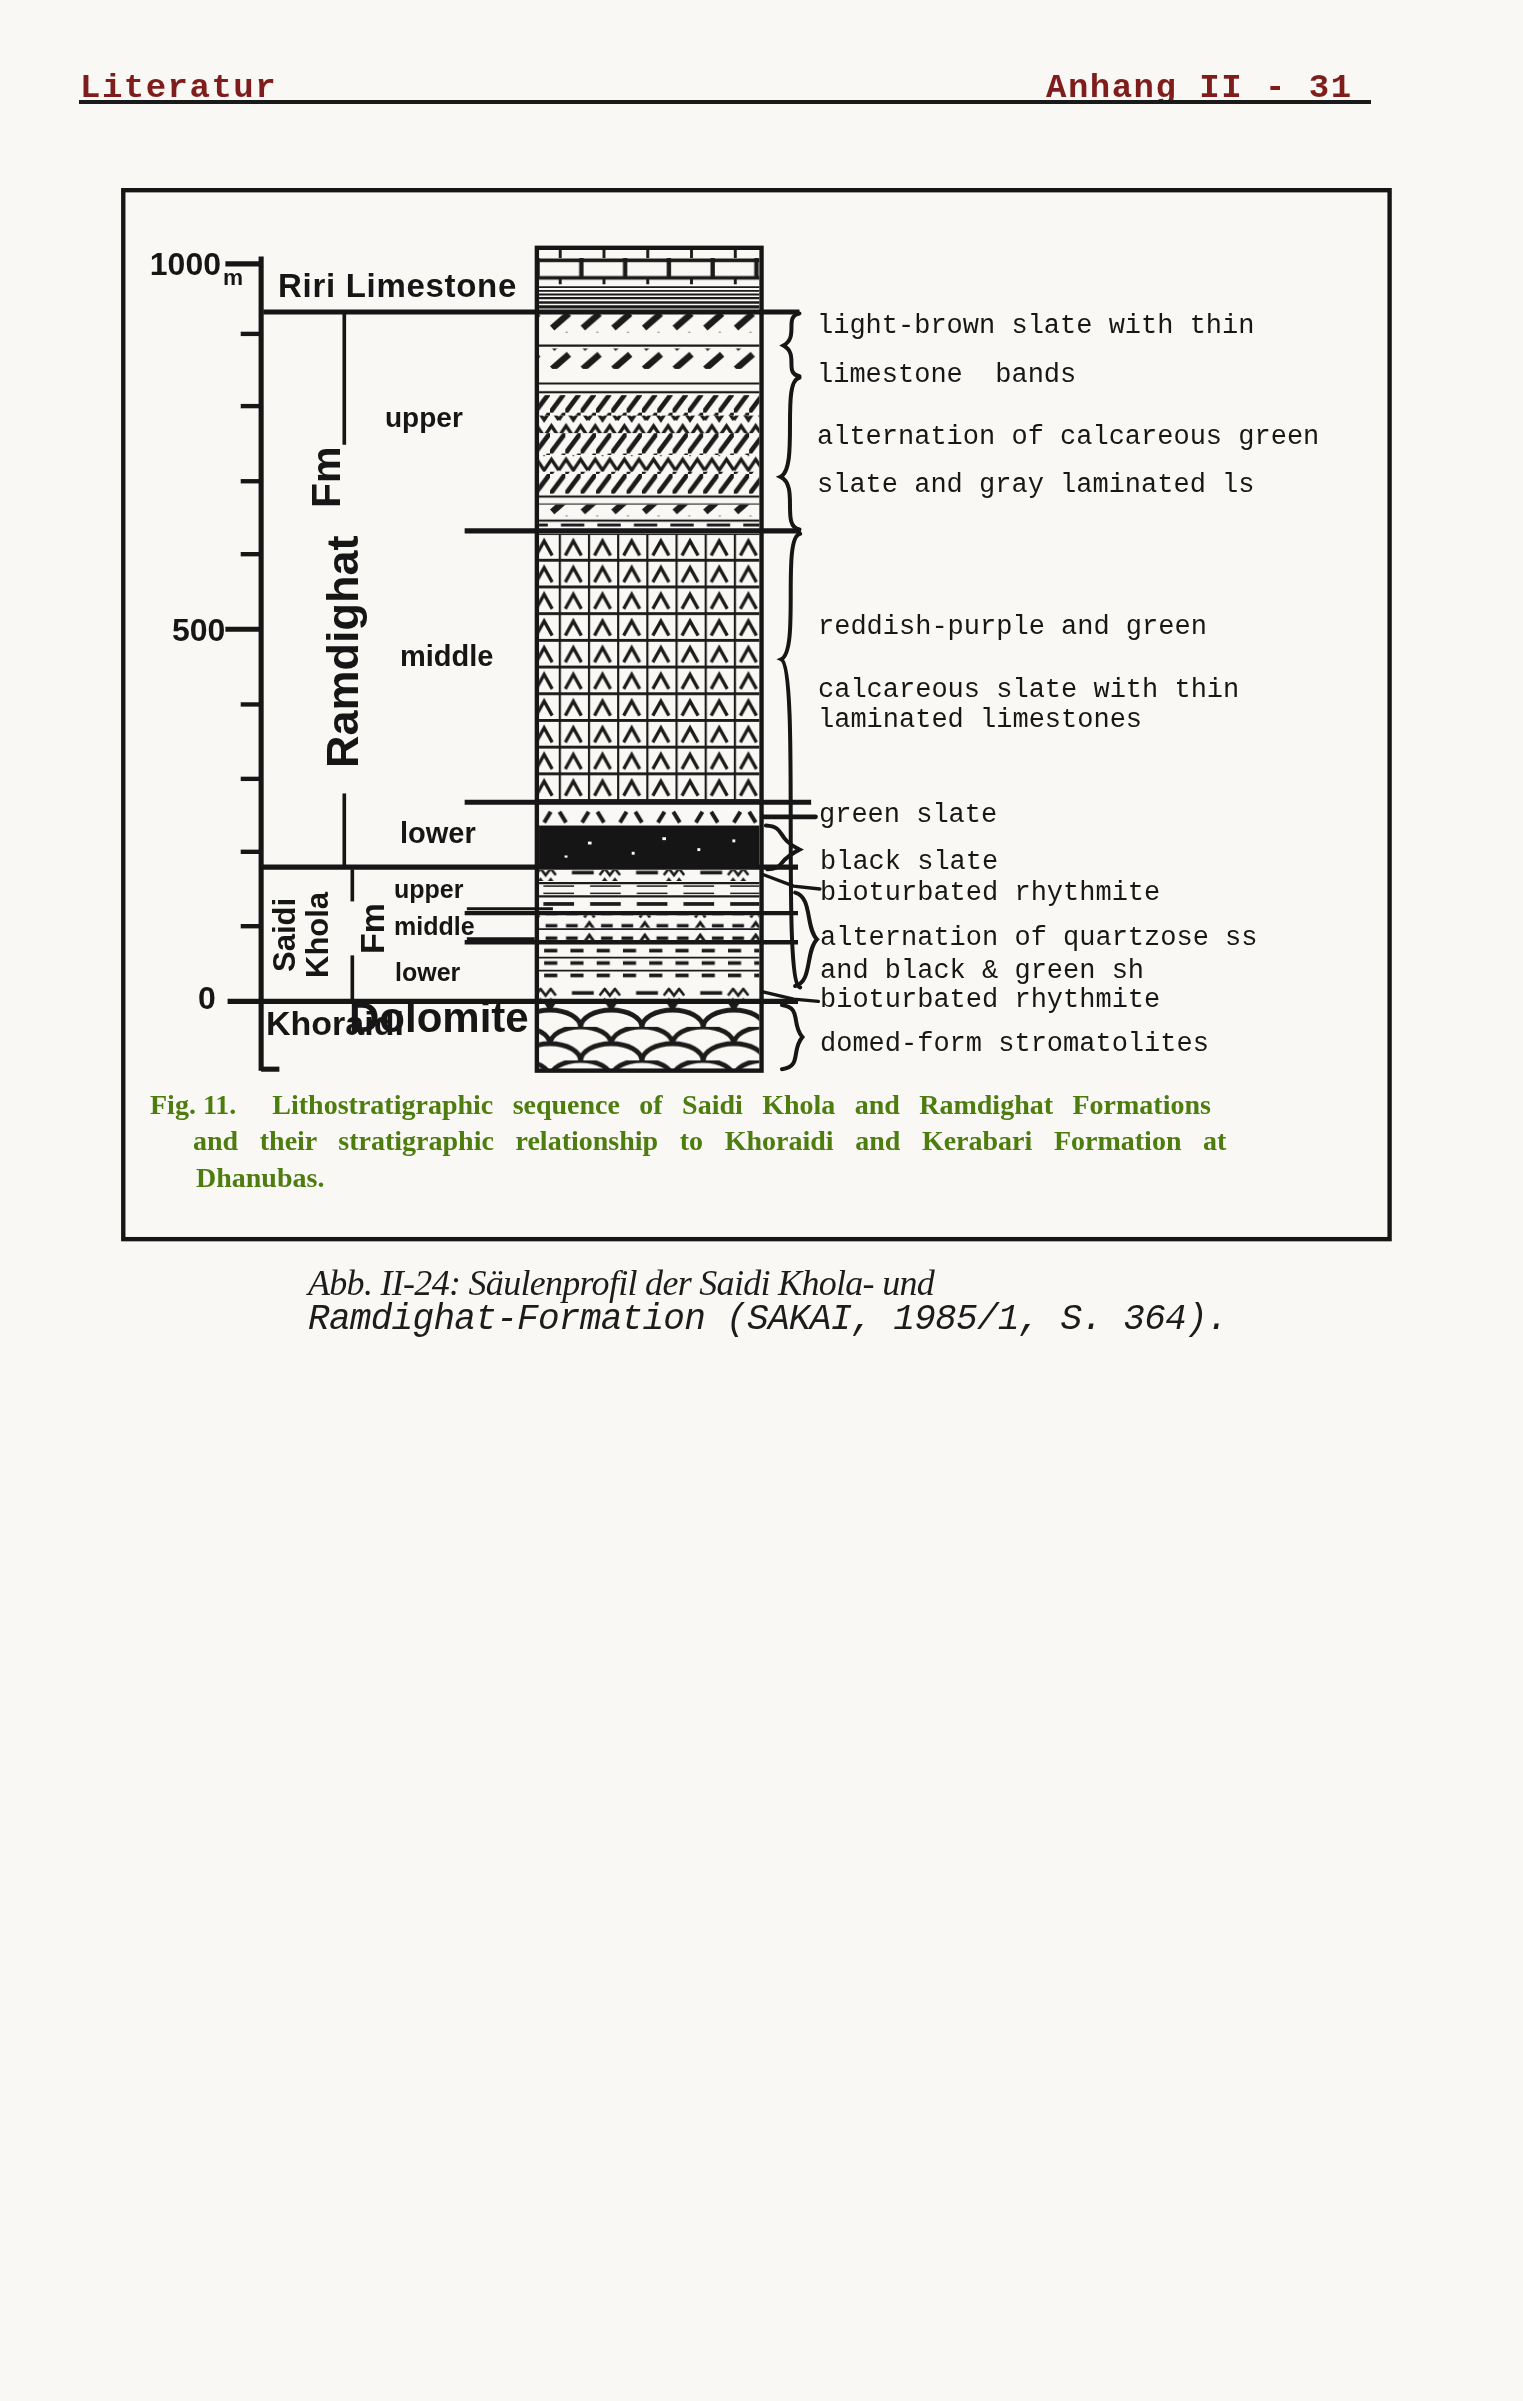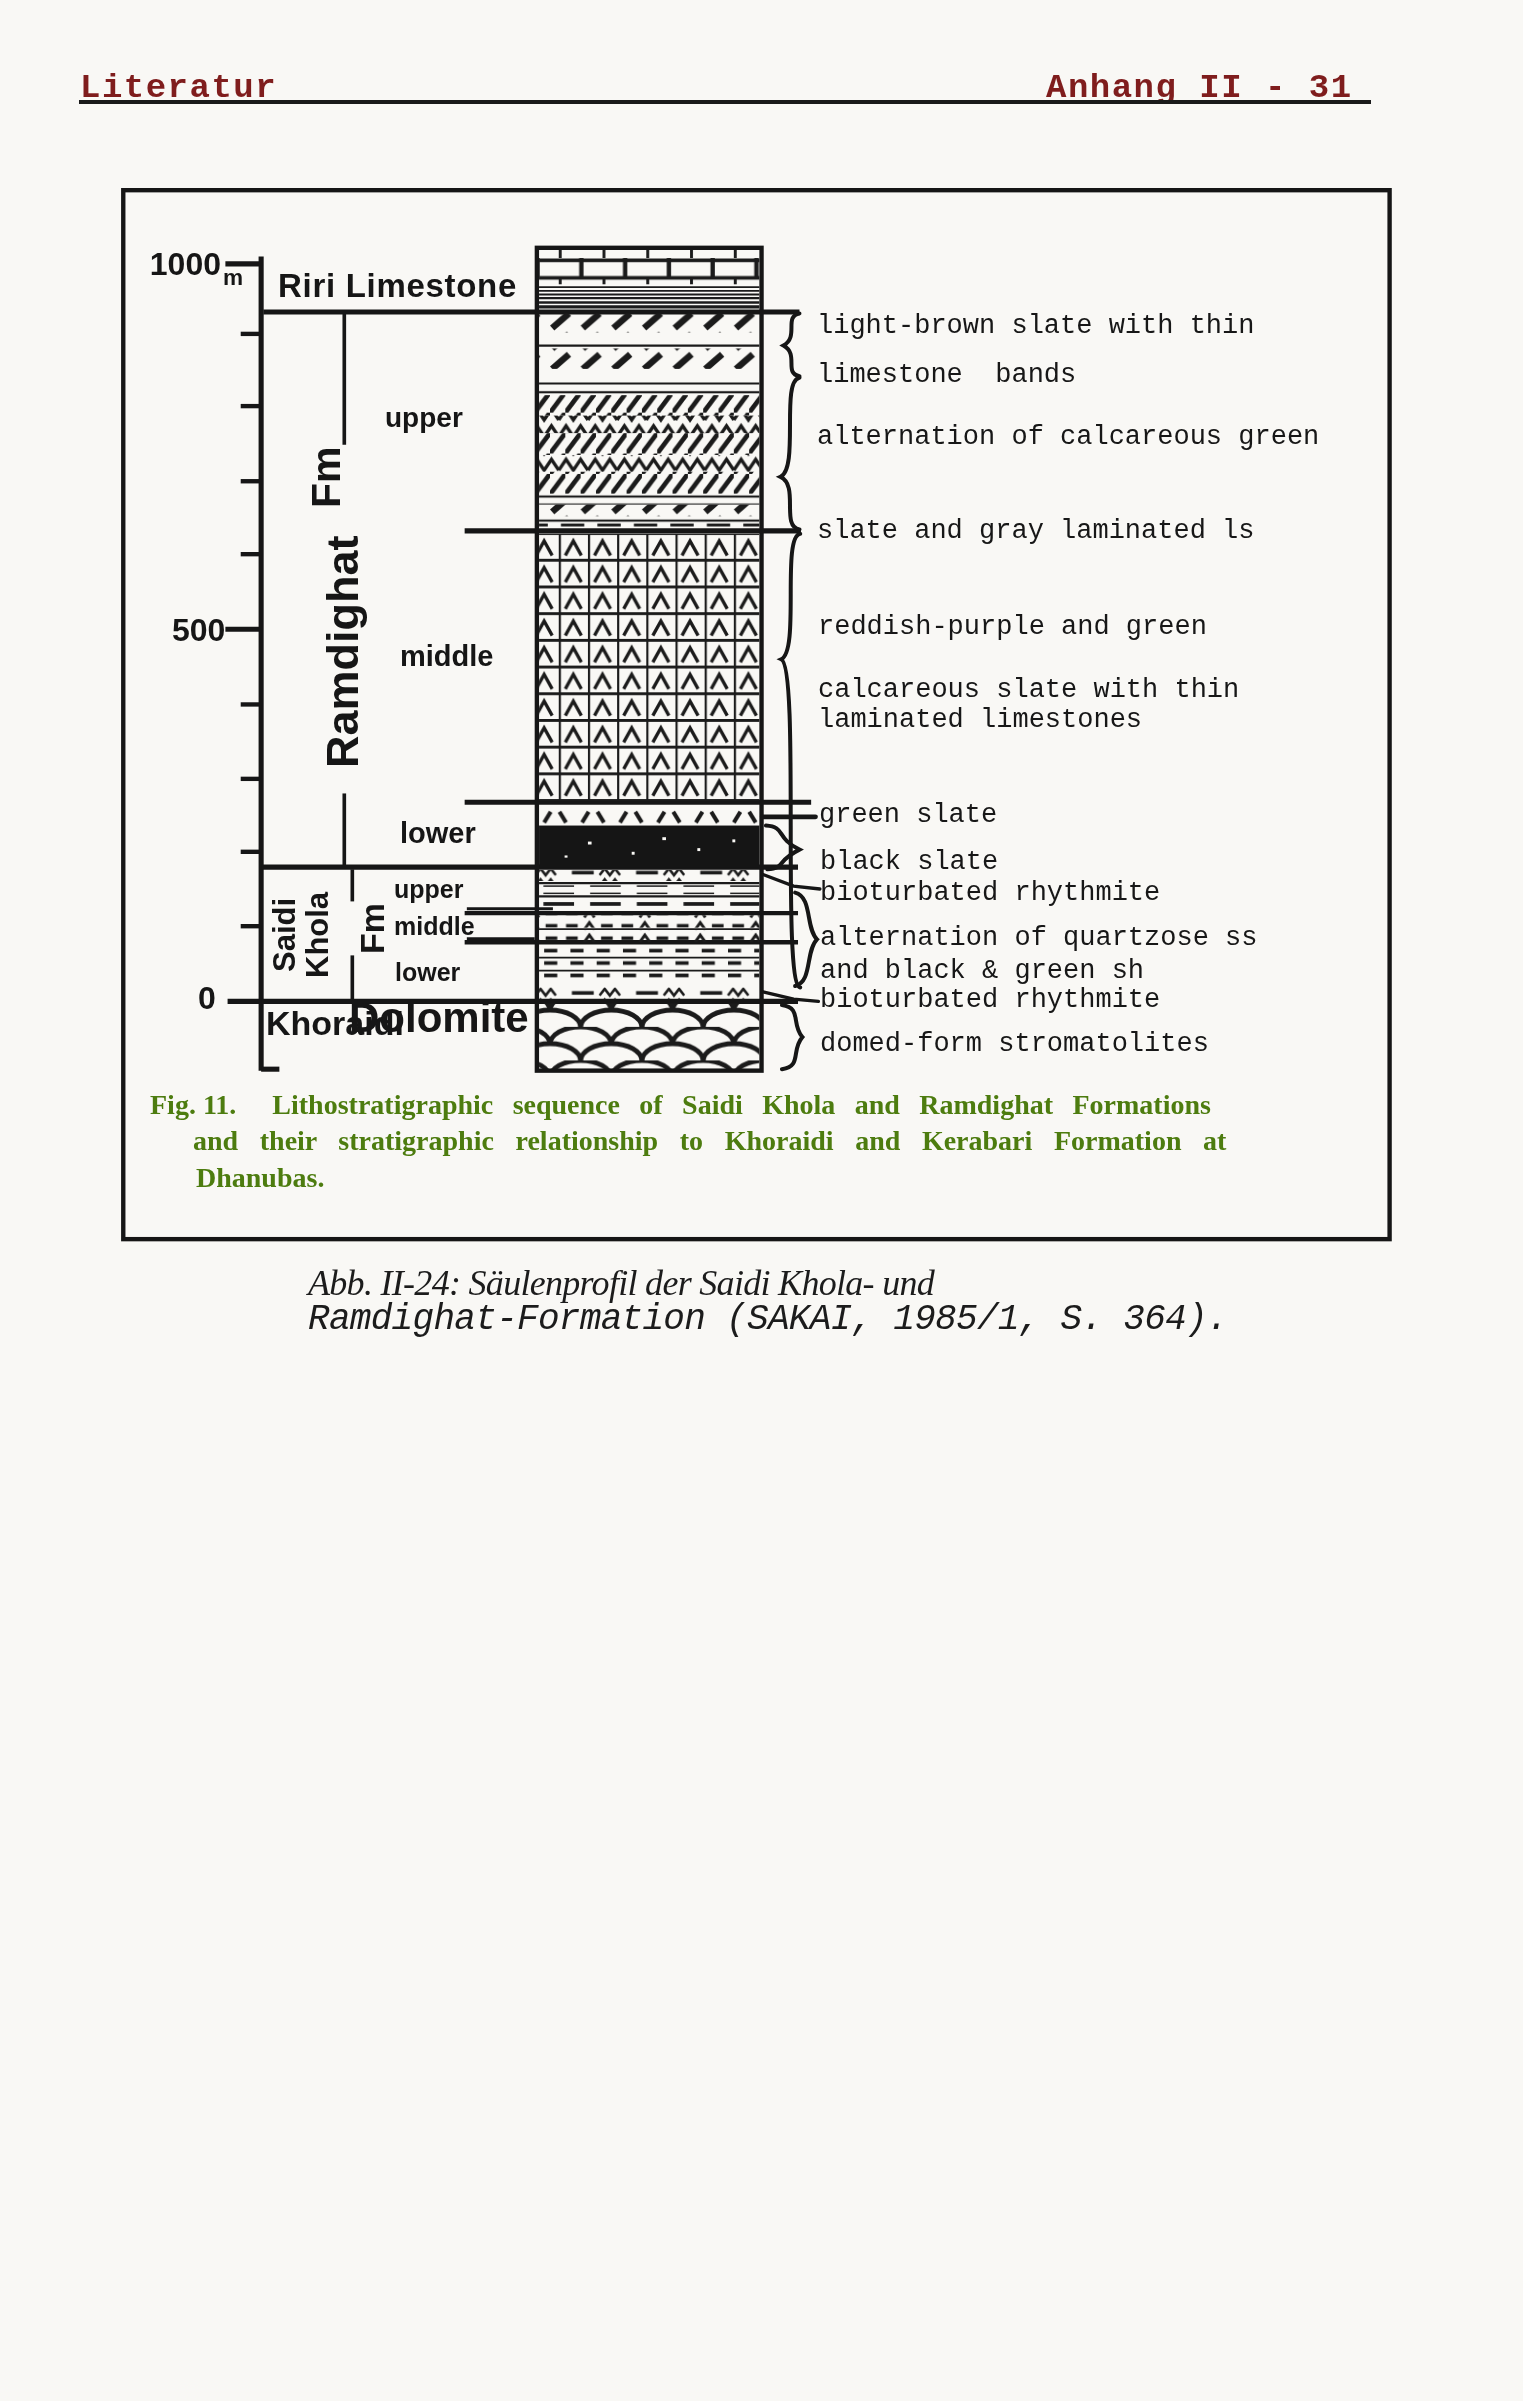--- a/index.html
+++ b/index.html
@@ -222,21 +222,21 @@
   <div class="abs blabel" style="left:395px;top:960px;font-size:25px;">lower</div>
   <div class="abs blabel vert" style="left:269px;top:883px;height:104px;font-size:31px;">Saidi</div>
   <div class="abs blabel vert" style="left:302px;top:883px;height:104px;font-size:31px;">Khola</div>
   <div class="abs blabel vert" style="left:355px;top:900px;height:58px;font-size:34px;">Fm</div>
   <div class="abs blabel" style="left:266px;top:1006px;font-size:34px;">Khoraidi</div>
   <div class="abs blabel" style="left:349px;top:997px;font-size:42px;">Dolomite</div>
 
   <div class="abs anno" style="left:817px;top:312px;">light-brown slate with thin</div>
   <div class="abs anno" style="left:817px;top:361px;">limestone  bands</div>
   <div class="abs anno" style="left:817px;top:423px;">alternation of calcareous green</div>
-  <div class="abs anno" style="left:817px;top:471px;margin-top:46px;">slate and gray laminated ls</div>
+  <div class="abs anno" style="left:817px;top:471px;">slate and gray laminated ls</div>
   <div class="abs anno" style="left:818px;top:613px;">reddish-purple and green</div>
   <div class="abs anno" style="left:818px;top:660px;margin-top:16px;">calcareous slate with thin</div>
   <div class="abs anno" style="left:818px;top:706px;">laminated limestones</div>
   <div class="abs anno" style="left:819px;top:801px;">green slate</div>
   <div class="abs anno" style="left:820px;top:848px;">black slate</div>
   <div class="abs anno" style="left:820px;top:879px;">bioturbated rhythmite</div>
   <div class="abs anno" style="left:820px;top:924px;">alternation of quartzose ss</div>
   <div class="abs anno" style="left:820px;top:957px;">and black &amp; green sh</div>
   <div class="abs anno" style="left:820px;top:986px;">bioturbated rhythmite</div>
   <div class="abs anno" style="left:820px;top:1030px;">domed-form stromatolites</div>

